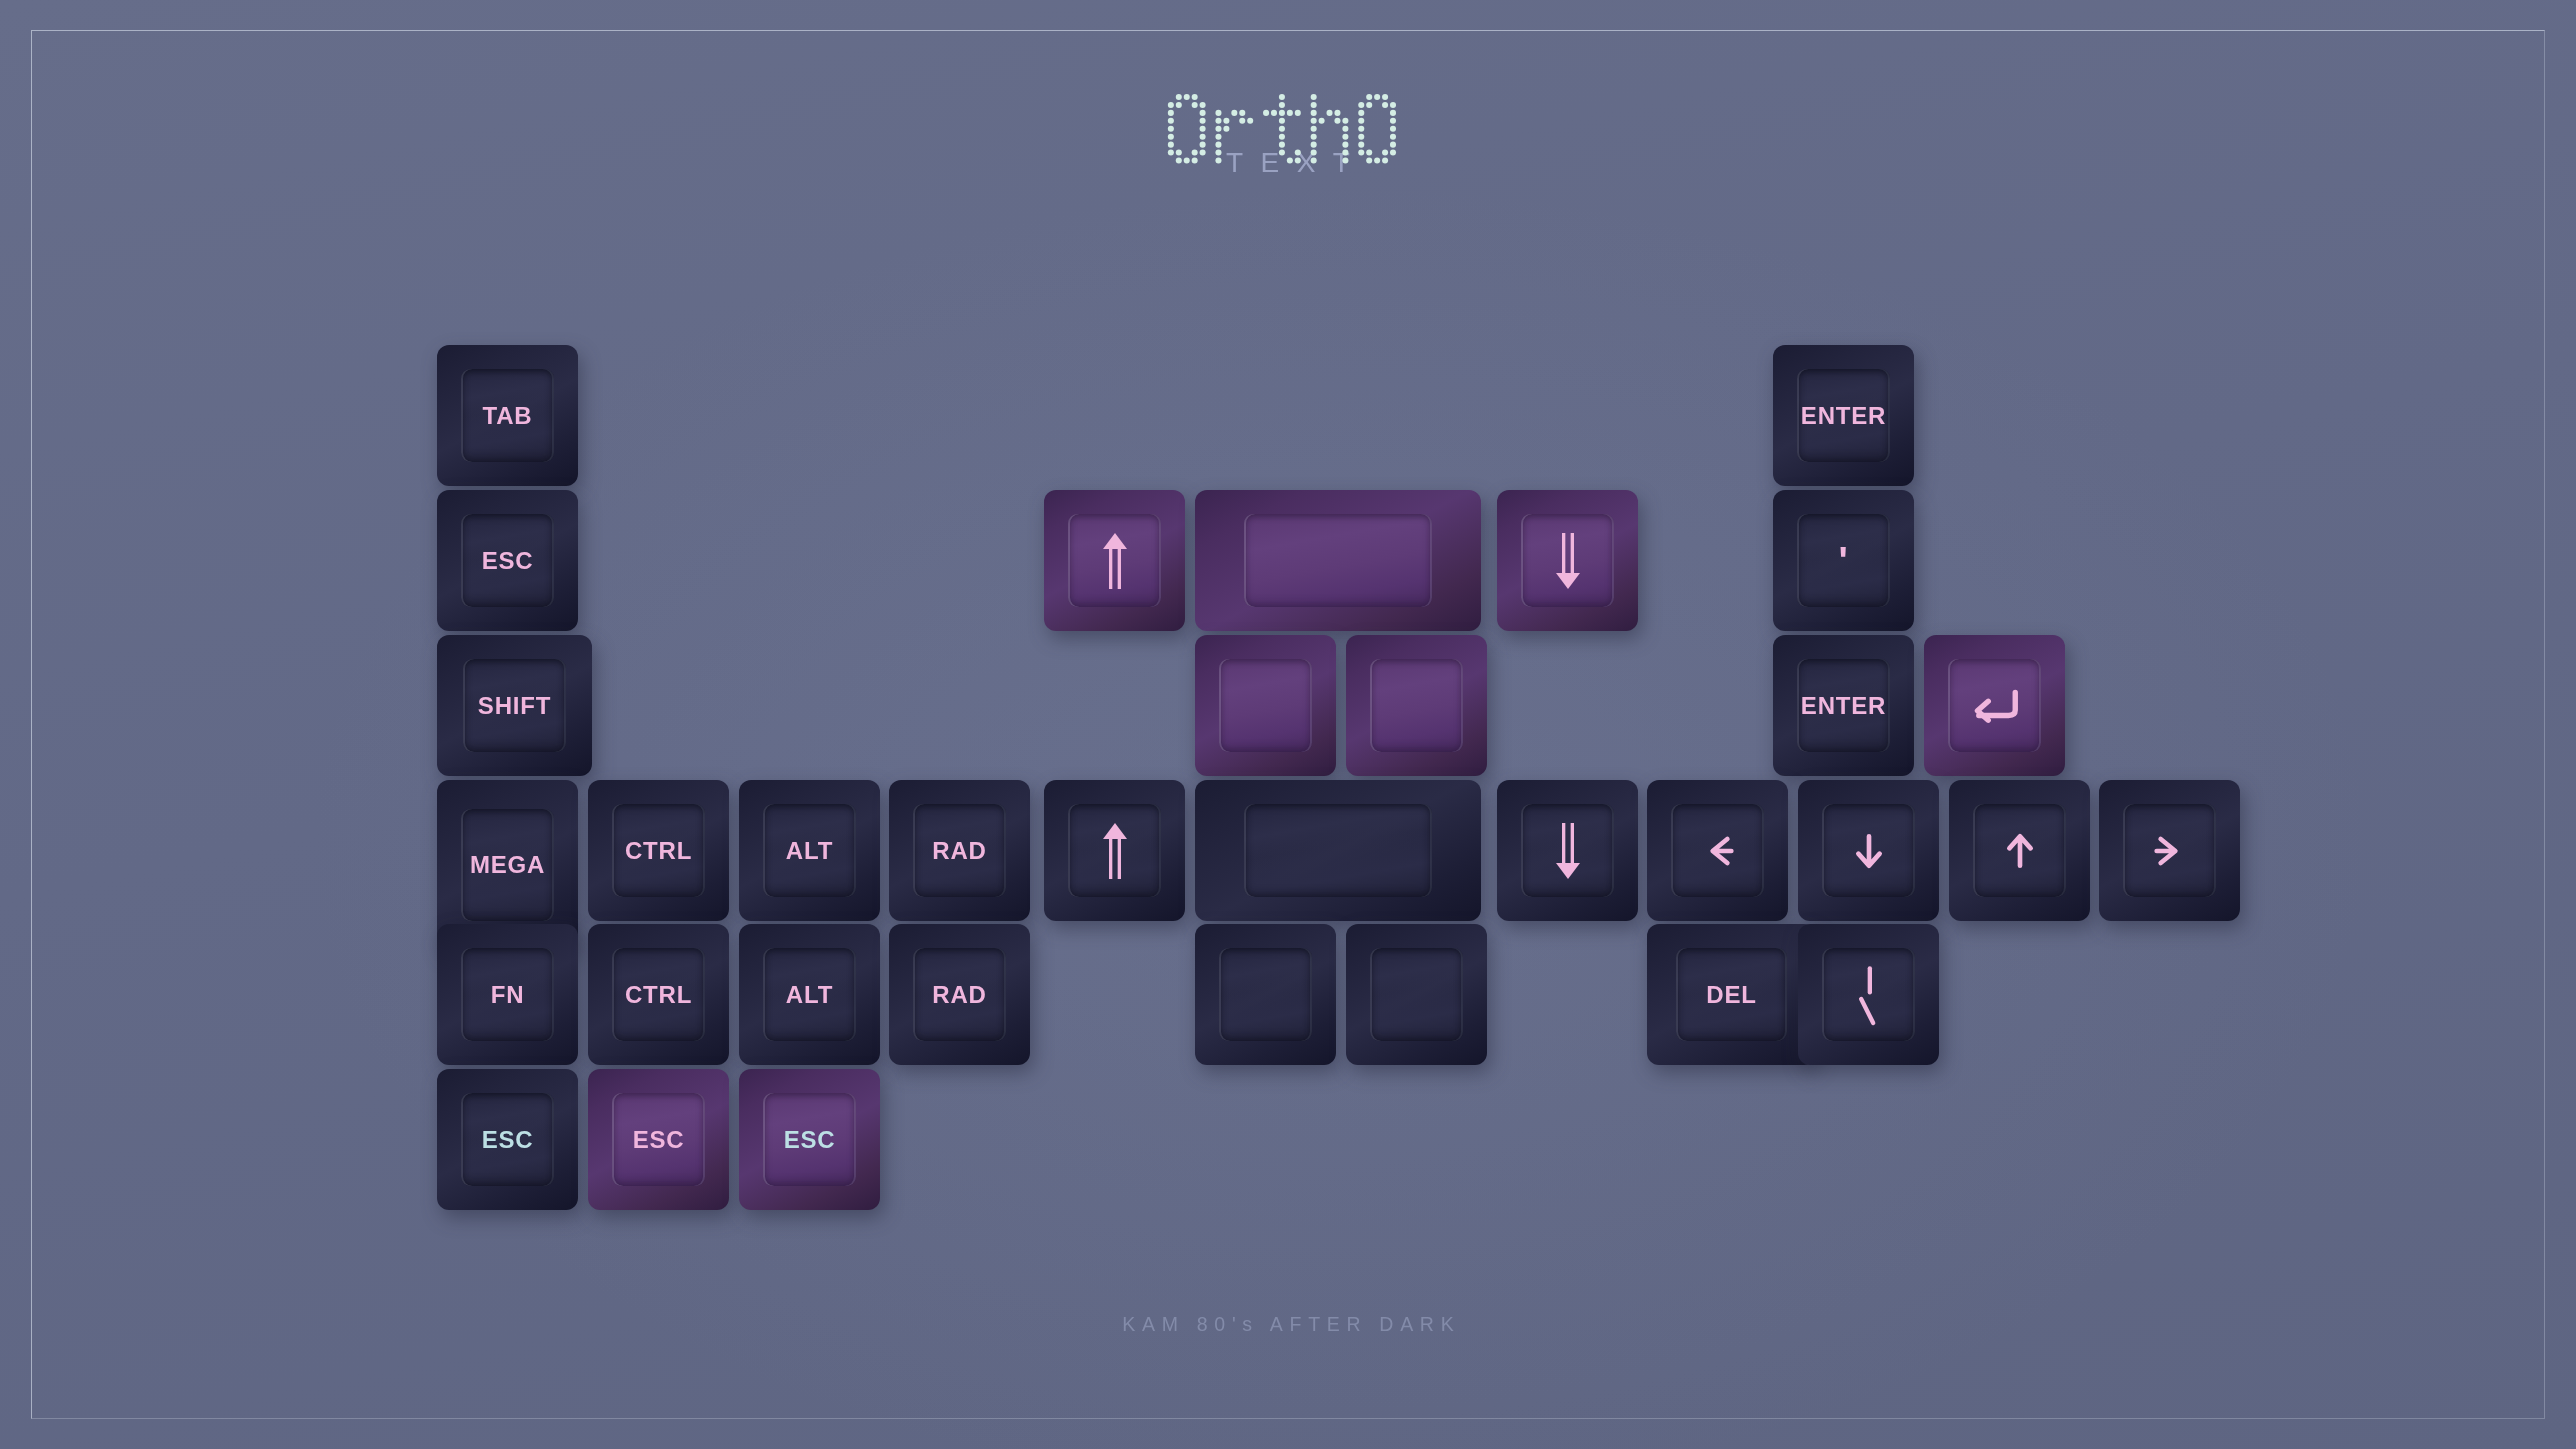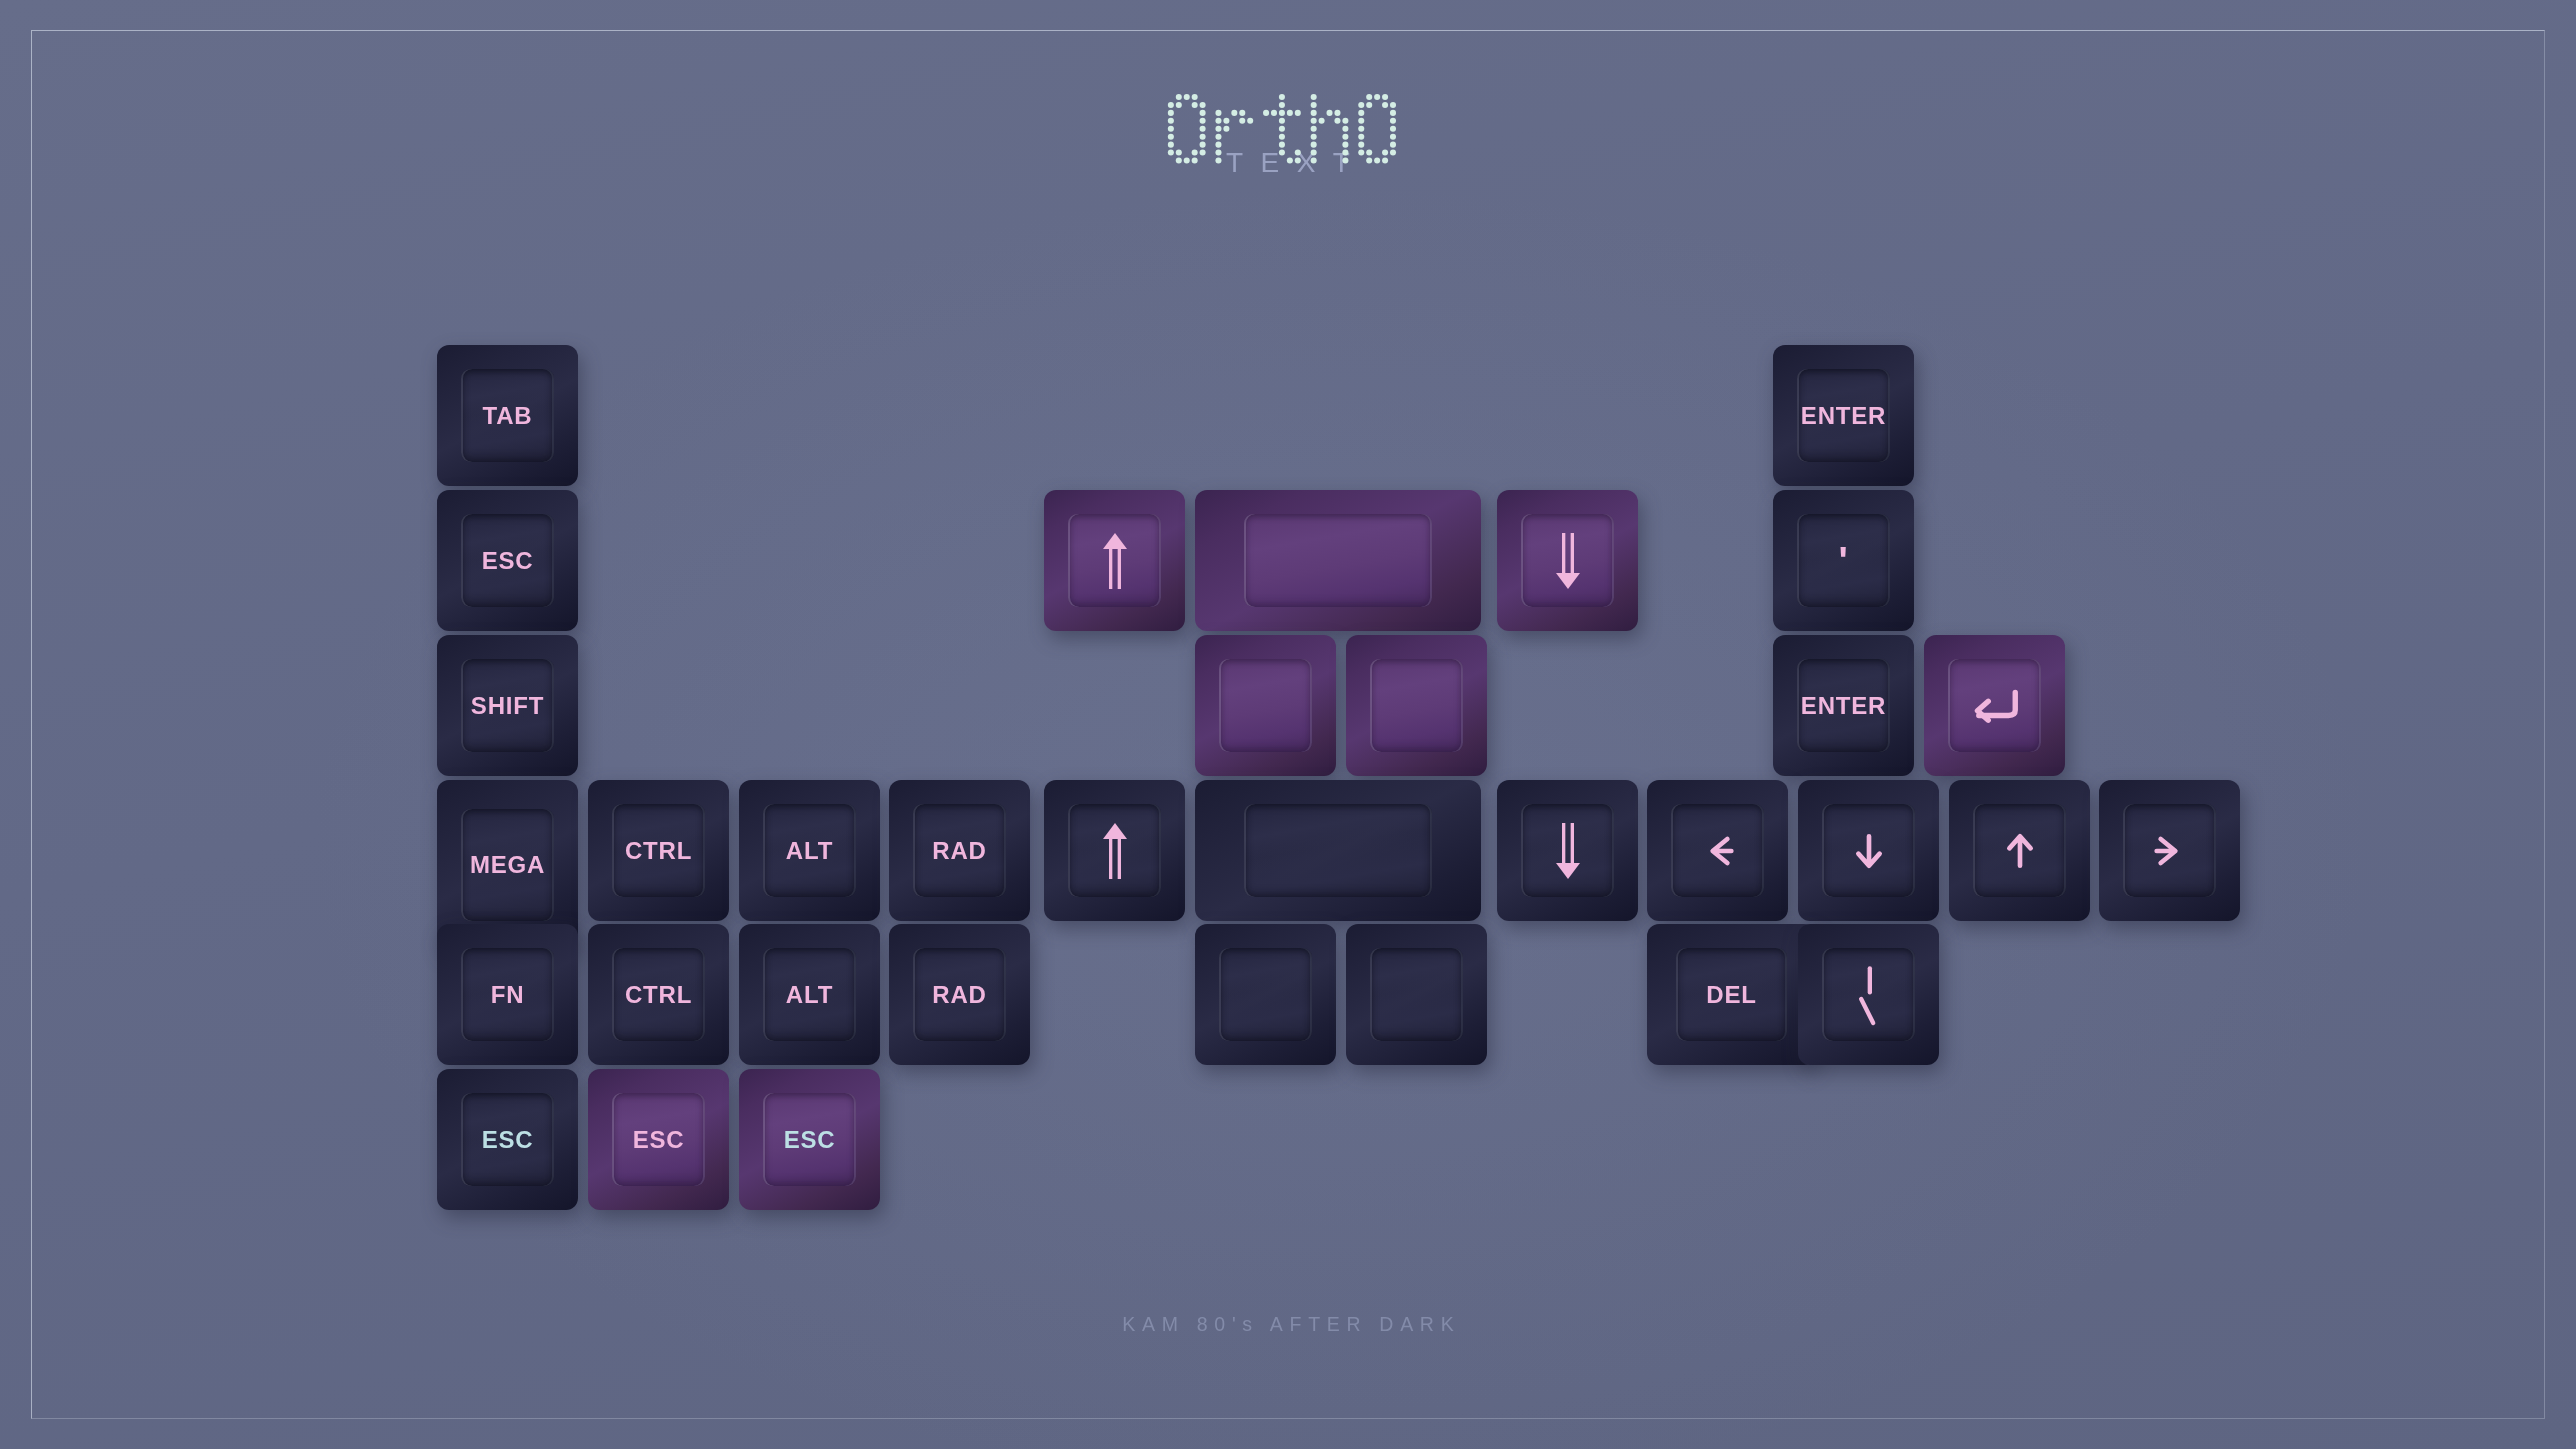--- a/index.html
+++ b/index.html
@@ -269,21 +269,21 @@
           <svg class="arrow" width="36" height="64" viewBox="0 0 54 96">
         <path d="M27 90 L45 66 L36 66 L36 6 L31 6 L31 66 L23 66 L23 6 L18 6 L18 66 L9 66 Z" fill="#f0b6dd"></path>
           </svg>
         </div>
       </div>
       <div class="key k-dark" style="left: 1765px; top: 490px; width: 141px; height: 141px;">
         <div class="skirt"></div>
         <div class="top"></div>
         <div class="legend sz-txt" style="font-size: 39px;">'</div>
       </div>
-      <div class="key k-dark" style="left: 429px; top: 635px; width: 141px; height: 141px;">
+      <div class="key k-dark" style="left: 429px; top: 635px; width: 155px; height: 141px;">
         <div class="skirt"></div>
         <div class="top"></div>
         <div class="legend sz-txt">SHIFT</div>
       </div>
       <div class="key k-purple" style="left: 1187px; top: 635px; width: 141px; height: 141px;">
         <div class="skirt"></div>
         <div class="top"></div>
         <div class="legend sz-txt"></div>
       </div>
       <div class="key k-purple" style="left: 1338px; top: 635px; width: 141px; height: 141px;">

